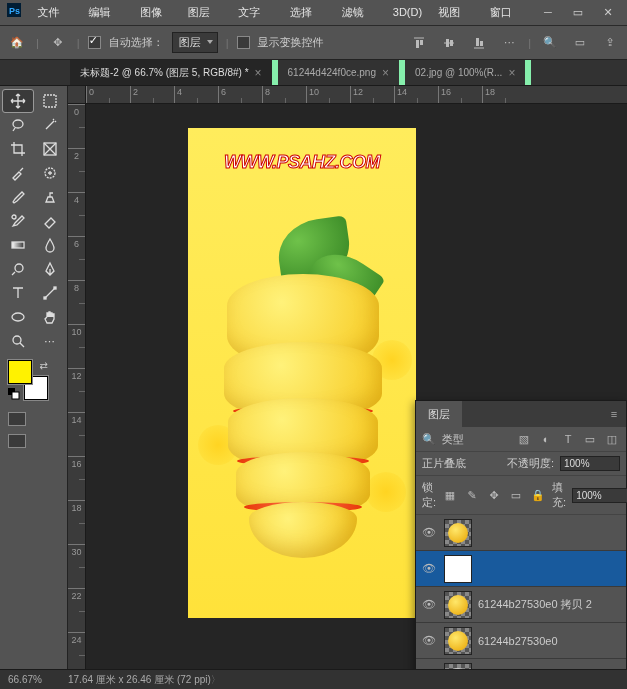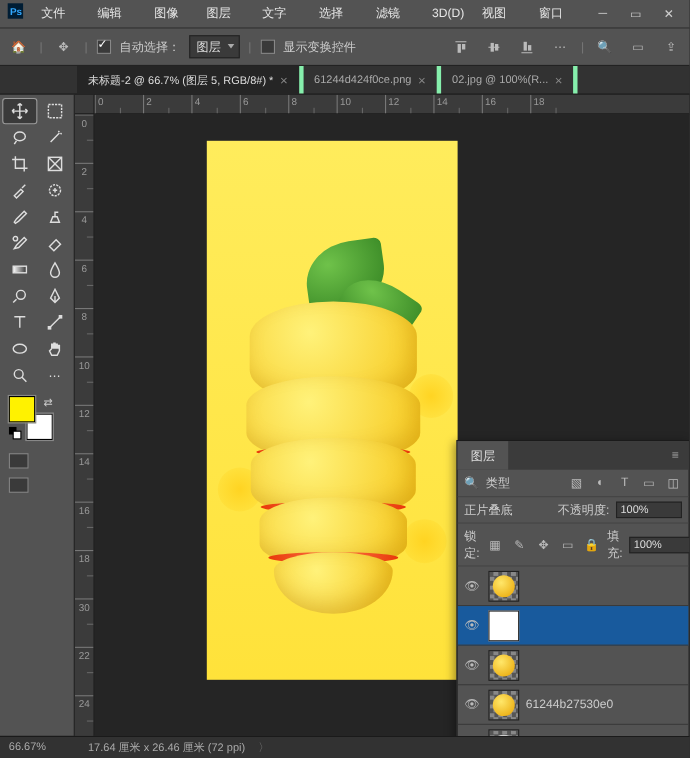--- a/index.html
+++ b/index.html
@@ -19,21 +19,21 @@
 .optbar .ico, .optbar .sep { display: flex; align-items: center; justify-content: center; height: 24px; color: #ccc; }
 .optbar .sep { color: #777; }
 .optbar .chk { width: 13px; height: 13px; border: 1px solid #888; background: #3a3a3a; display: inline-block; position: relative; }
 .optbar .chk.on::after { content: "✓"; position: absolute; top: -3px; left: 0; color: #fff; font-size: 11px; }
 .optbar .sel { background: #3a3a3a; border: 1px solid #222; padding: 2px 16px 2px 6px; position: relative; color: #ddd; }
 .optbar .sel::after { content: ""; position: absolute; right: 4px; top: 7px; border-left: 3px solid transparent; border-right: 3px solid transparent; border-top: 4px solid #aaa; }
 .optbar .ibtn { width: 22px; height: 22px; display: flex; align-items: center; justify-content: center; cursor: pointer; color: #bbb; }
 
 
 .doctabs { height: 26px; background: #323232; display: flex; align-items: stretch; padding-left: 70px; border-bottom: 1px solid #1a1a1a; }
-.doctab { display: flex; align-items: center; padding: 0 10px; border-right: 4px solid #86efac; font-size: 10px; color: #aaa; cursor: pointer; gap: 6px; }
+.doctab { display: flex; align-items: center; padding: 0 10px; border-right: 6px solid #86efac; font-size: 10px; color: #aaa; cursor: pointer; gap: 6px; }
 .doctab.active { background: #252525; color: #ddd; }
 .doctab .x { color: #888; font-size: 12px; }
 
 
 .main { flex: 1; display: flex; overflow: hidden; }
 
 
 .toolbox { width: 68px; background: #535353; border-right: 1px solid #222; padding: 4px 2px; display: flex; flex-direction: column; }
 .toolgrid { display: grid; grid-template-columns: 30px 30px; gap: 2px; justify-content: center; }
 .tool { width: 30px; height: 22px; display: flex; align-items: center; justify-content: center; cursor: pointer; color: #ddd; border-radius: 2px; position: relative; }
@@ -87,21 +87,21 @@
 .layer { display: flex; align-items: center; height: 36px; border-bottom: 1px solid #3a3a3a; padding: 0 4px; gap: 6px; cursor: pointer; }
 .layer.active { background: #185a9d; color: #fff; }
 .eye { width: 18px; height: 18px; display: flex; align-items: center; justify-content: center; color: #bbb; cursor: pointer; }
 .thumb { width: 28px; height: 28px; background: repeating-conic-gradient(#888 0% 25%, #555 0% 50%) 0 0 / 8px 8px; border: 1px solid #222; flex-shrink: 0; position: relative; }
 .thumb.img::after { content: ""; position: absolute; inset: 3px; background: radial-gradient(circle at 38% 34%, #ffe76a, #e8a300); border-radius: 50%; }
 .thumb.white { background: #fff; }
 .thumb.ellipse::after { content: ""; position: absolute; inset: 4px 3px; background: #ccc; border-radius: 50%; }
 .lname { flex: 1; white-space: nowrap; overflow: hidden; text-overflow: ellipsis; }
 
 
-.statusbar { height: 20px; background: #323232; border-top: 1px solid #1a1a1a; display: flex; align-items: center; padding: 0 8px; gap: 12px; font-size: 10px; color: #aaa; }
+.statusbar { height: 20px; background: #323232; border-top: 1px solid #1a1a1a; display: flex; align-items: center; padding: 0 8px; font-size: 10px; color: #aaa; }
 .statusbar .zoom { width: 60px; background: transparent; border: none; color: #aaa; font-size: 10px; }
 </style>
 </head>
 <body>
 
 <div class="window">
 
   <div class="menubar">
     <div class="logo">
       <svg viewBox="0 0 16 16">
@@ -346,20 +346,21 @@
           <div class="tick">10</div>
           <div class="tick">12</div>
           <div class="tick">14</div>
           <div class="tick">16</div>
           <div class="tick">18</div>
           <div class="tick">30</div>
           <div class="tick">22</div>
           <div class="tick">24</div>
       </div>
       <div class="canvas">
+        <div class="watermark">WWW.PSAHZ.COM</div>
         <div class="lemon">
           <div class="leaf1"></div>
             <div class="leaf2"></div>
           <div class="splash sp1"></div>
             <div class="splash sp2"></div>
             <div class="splash sp3"></div>
           <div class="seg s1"></div>
             <div class="seg s2"></div>
             <div class="seg s3"></div>
             <div class="seg s4"></div>
@@ -405,20 +406,21 @@
             <div class="eye">👁</div>
             <div class="thumb img"></div>
           </div>
           <div class="layer active">
             <div class="eye">👁</div>
             <div class="thumb white"></div>
           </div>
           <div class="layer">
             <div class="eye">👁</div>
             <div class="thumb img"></div>
+            <div class="lname">61244b27530e0 拷贝 2</div>
           </div>
           <div class="layer">
             <div class="eye">👁</div>
             <div class="thumb img"></div>
             <div class="lname">61244b27530e0</div>
           </div>
           <div class="layer">
             <div class="eye">👁</div>
             <div class="thumb ellipse"></div>
 

